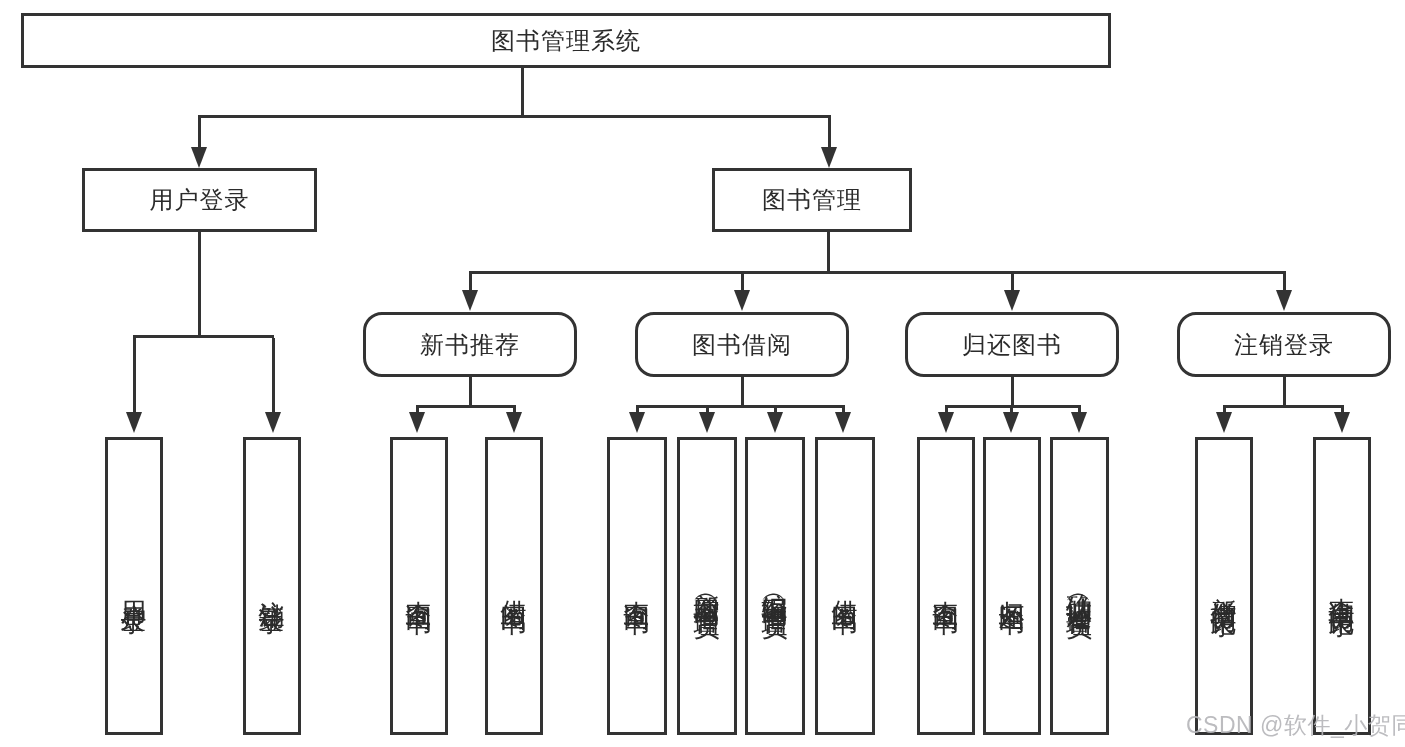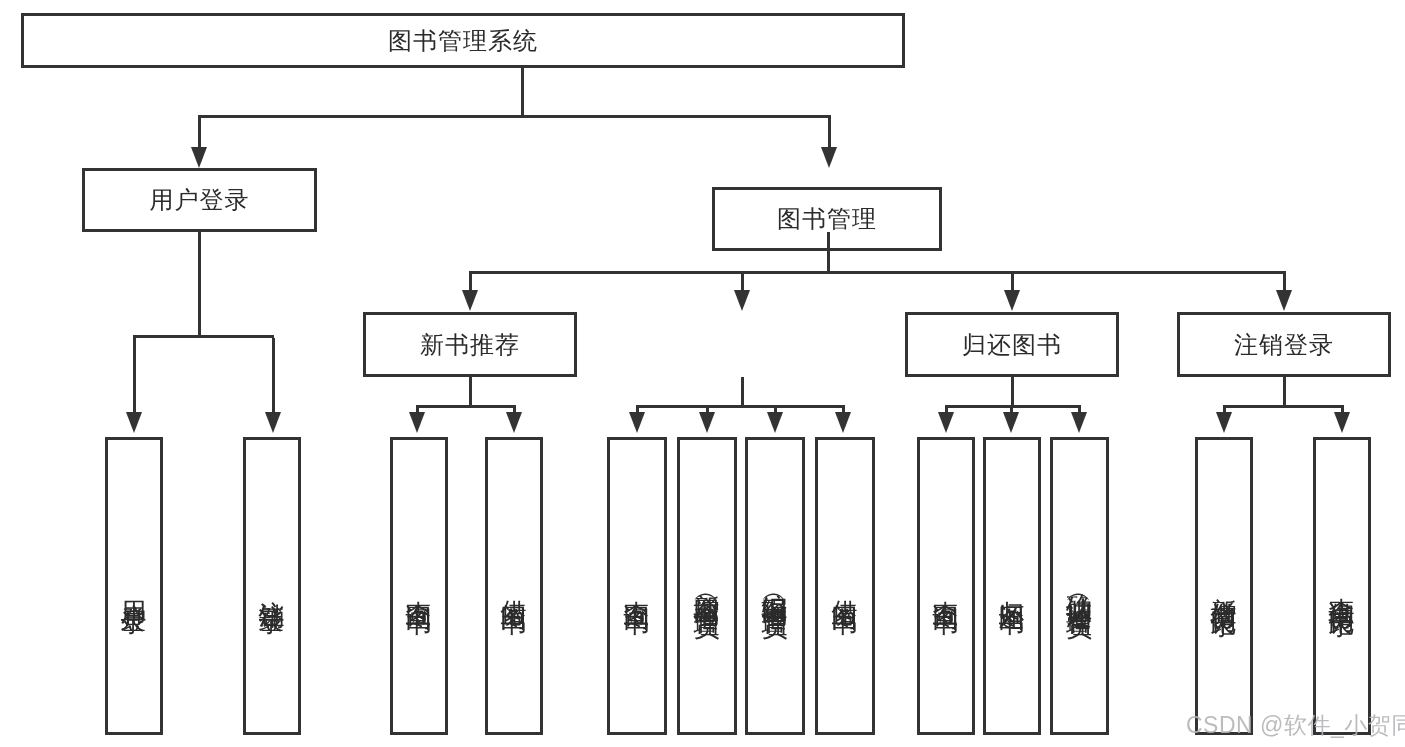--- a/index.html
+++ b/index.html
@@ -14,25 +14,25 @@
     position:relative;width:1405px;height:747px;background:var(--background);
     overflow:hidden;color:var(--text);
   }
   
   .node{
     position:absolute;box-sizing:border-box;border:3px solid var(--border);
     background:#fff;display:flex;align-items:center;justify-content:center;
     color:var(--text);
   }
   .hlabel{font-size:24px;letter-spacing:1px;white-space:nowrap;}
-  .root{left:21px;top:13px;width:884px;height:55px;}
+  .root{left:21px;top:13px;width:1090px;height:55px;}
   .lvl{height:64px;}
   .n-user-login{left:82px;top:168px;width:235px;}
-  .n-book-mgmt{left:712px;top:168px;width:230px;margin-top:19px;}
-  .lvl3{top:312px;width:214px;height:65px;}
+  .n-book-mgmt{left:712px;top:168px;width:200px;}
+  .lvl3{top:312px;width:214px;height:65px;border-radius:19px;}
   .n-newbook{left:363px;}
   .n-borrow{left:635px;}
   .n-current{left:905px;}
   .n-records{left:1177px;}
   
   .leaf{top:437px;width:58px;height:298px;}
   .leaf-w60{width:60px;}
   .vtext{
     writing-mode:vertical-rl;text-orientation:mixed;
     font-size:26px;letter-spacing:3px;line-height:1.0;white-space:nowrap;
@@ -81,20 +81,21 @@
   <div class="vline" style="left:469px;top:274px;height:16px;"></div>
   <div class="arrowhead" style="left:462px;top:290px;"></div>
   <div class="vline" style="left:741px;top:274px;height:16px;"></div>
   <div class="arrowhead" style="left:734px;top:290px;"></div>
   <div class="vline" style="left:1011px;top:274px;height:16px;"></div>
   <div class="arrowhead" style="left:1004px;top:290px;"></div>
   <div class="vline" style="left:1283px;top:274px;height:16px;"></div>
   <div class="arrowhead" style="left:1276px;top:290px;"></div>
 
   <div class="node lvl3 hlabel n-newbook">新书推荐</div>
+  <div class="node lvl3 hlabel n-borrow">图书借阅</div>
   <div class="node lvl3 hlabel n-current">归还图书</div>
   <div class="node lvl3 hlabel n-records">注销登录</div>
 
   <div class="vline" style="left:469px;top:377px;height:30px;"></div>
   <div class="hline" style="left:416px;top:405px;width:100px;"></div>
   <div class="vline" style="left:416px;top:408px;height:6px;"></div>
   <div class="arrowhead" style="left:409px;top:412px;"></div>
   <div class="vline" style="left:513px;top:408px;height:6px;"></div>
   <div class="arrowhead" style="left:506px;top:412px;"></div>
 

